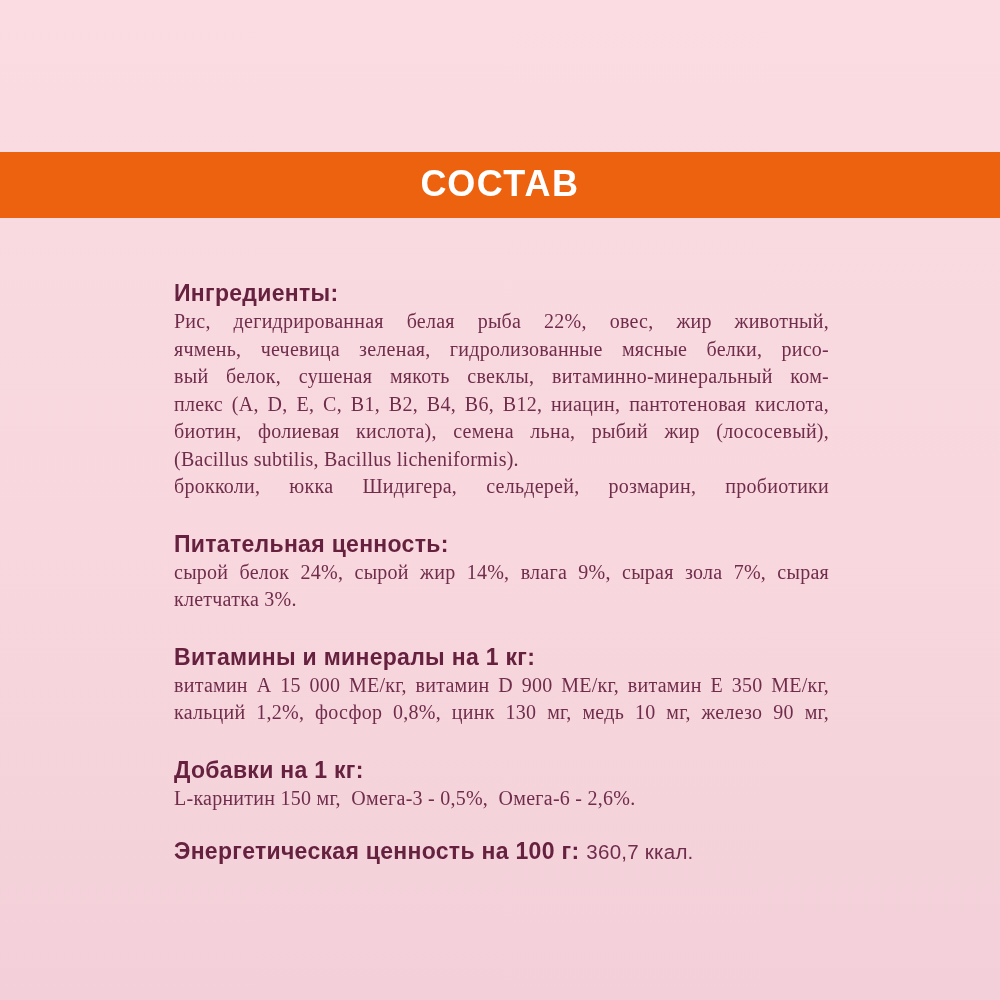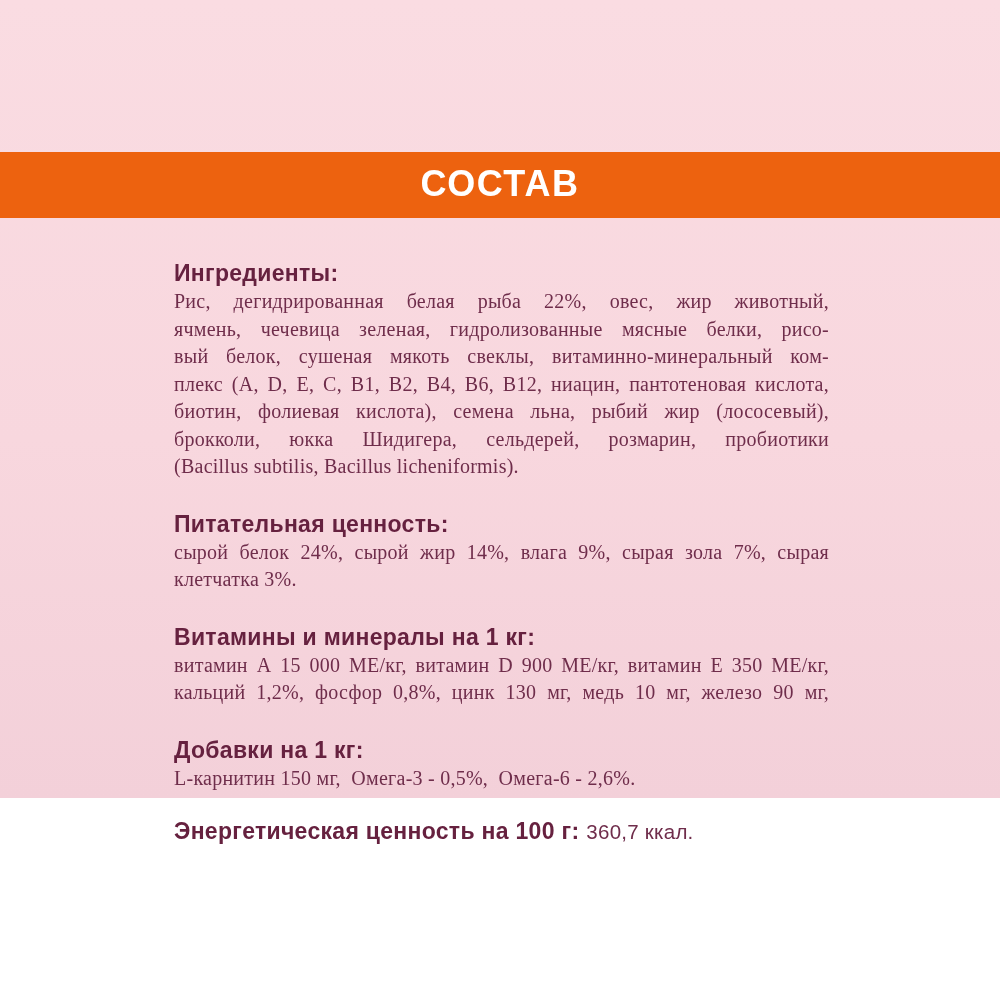--- a/index.html
+++ b/index.html
@@ -8,21 +8,21 @@
   }
   body {
     width: 1000px;
     height: 1000px;
     overflow: hidden;
     font-family: "Liberation Sans", sans-serif;
   }
   .page {
     position: relative;
     width: 1000px;
-    height: 798px;
+    height: 1000px;
     background: linear-gradient(180deg, #fadce2 0%, #f8d7de 55%, #f3d0d9 100%);
   }
   .banner {
     position: absolute;
     top: 152px;
     left: 0;
     width: 1000px;
     height: 66px;
     background: #ed620f;
     display: flex;
@@ -40,21 +40,21 @@
     position: absolute;
     top: 218px;
     left: 174px;
     width: 655px;
     color: #6f2d4b;
   }
   .block {
     margin-top: 28px;
   }
   .block.first {
-    margin-top: 40px;
+    margin-top: 60px;
   }
   .heading {
     margin: 0;
     font-size: 23px;
     font-weight: 700;
     line-height: 30px;
     letter-spacing: 0.3px;
     color: #66213f;
   }
   .para {
@@ -101,22 +101,22 @@
   <div class="content">
 
     <section class="block first">
       <h2 class="heading">Ингредиенты:</h2>
       <div class="para">
           <div class="pline jline">Рис, дегидрированная белая рыба 22%, овес, жир животный,</div>
           <div class="pline jline">ячмень, чечевица зеленая, гидролизованные мясные белки, рисо-</div>
           <div class="pline jline">вый белок, сушеная мякоть свеклы, витаминно-минеральный ком-</div>
           <div class="pline jline">плекс (A, D, E, C, B1, B2, B4, B6, B12, ниацин, пантотеновая кислота,</div>
           <div class="pline jline">биотин, фолиевая кислота), семена льна, рыбий жир (лососевый),</div>
+          <div class="pline lastline">(Bacillus subtilis, Bacillus licheniformis).</div>
           <div class="pline jline">брокколи, юкка Шидигера, сельдерей, розмарин, пробиотики</div>
-          <div class="pline lastline">(Bacillus subtilis, Bacillus licheniformis).</div>
         </div>
     </section>
 
     <section class="block">
       <h2 class="heading">Питательная ценность:</h2>
       <div class="para">
           <div class="pline jline">сырой белок 24%, сырой жир 14%, влага 9%, сырая зола 7%, сырая</div>
           <div class="pline lastline">клетчатка 3%.</div>
         </div>
     </section>

